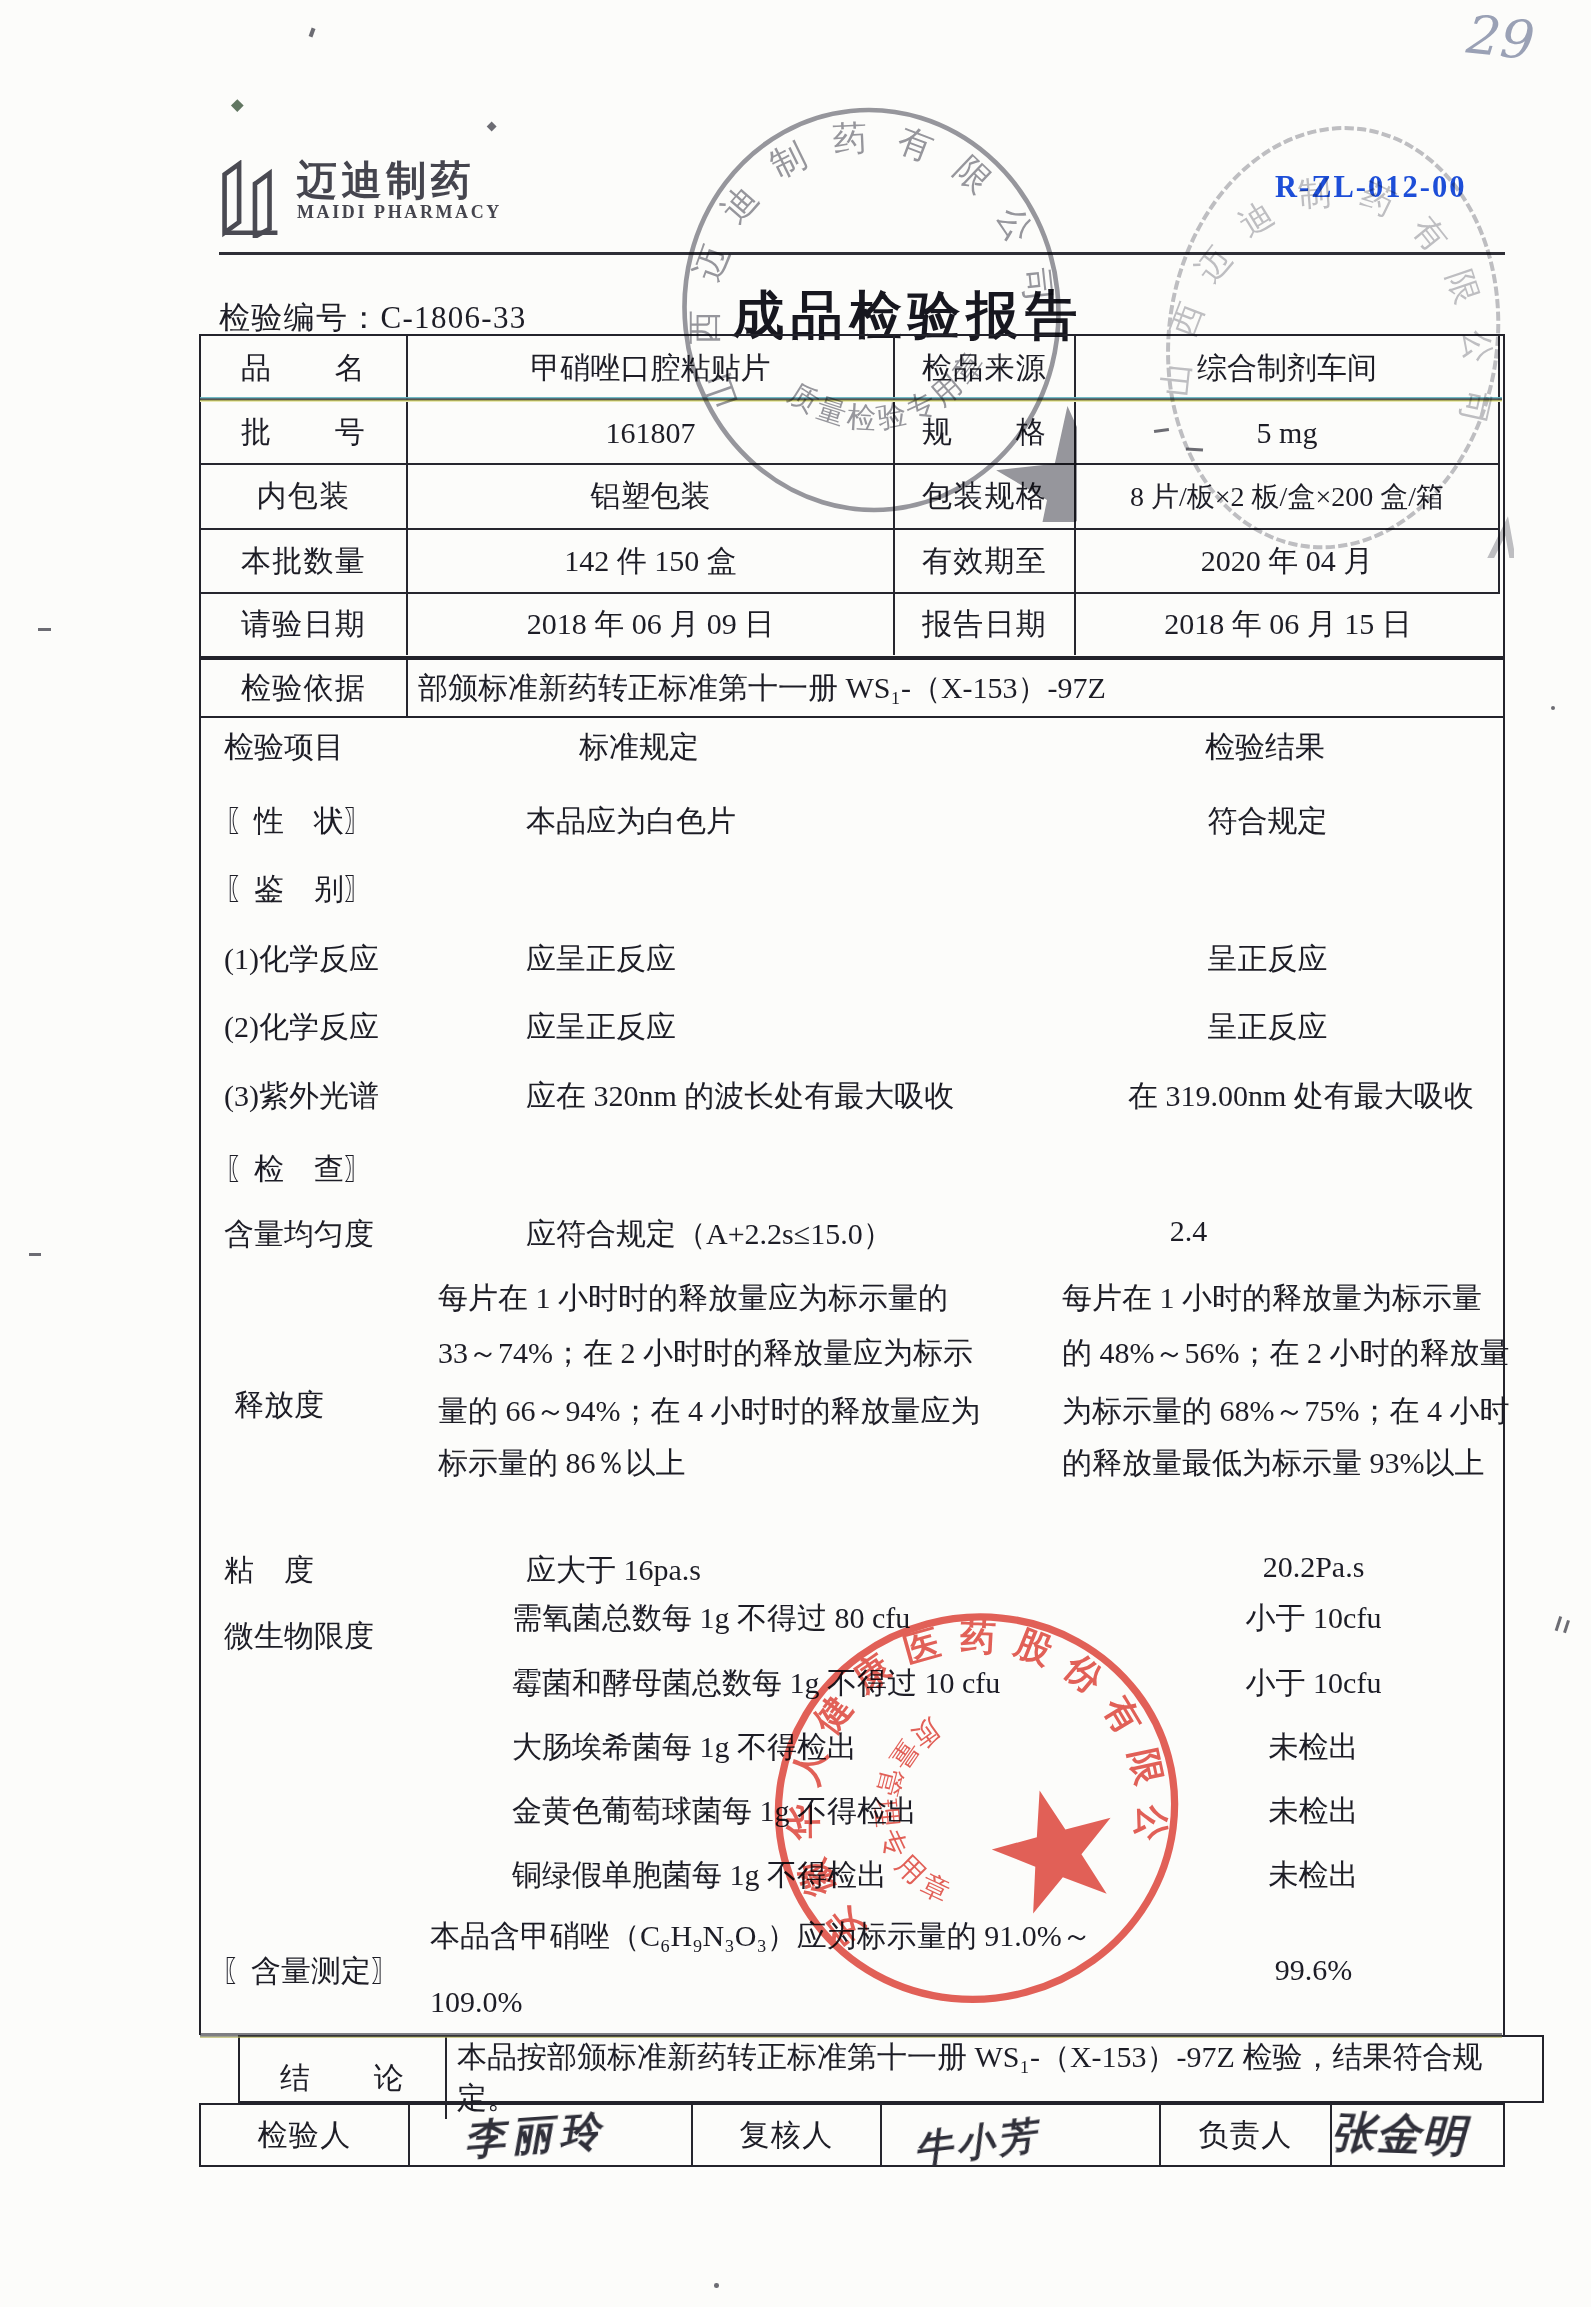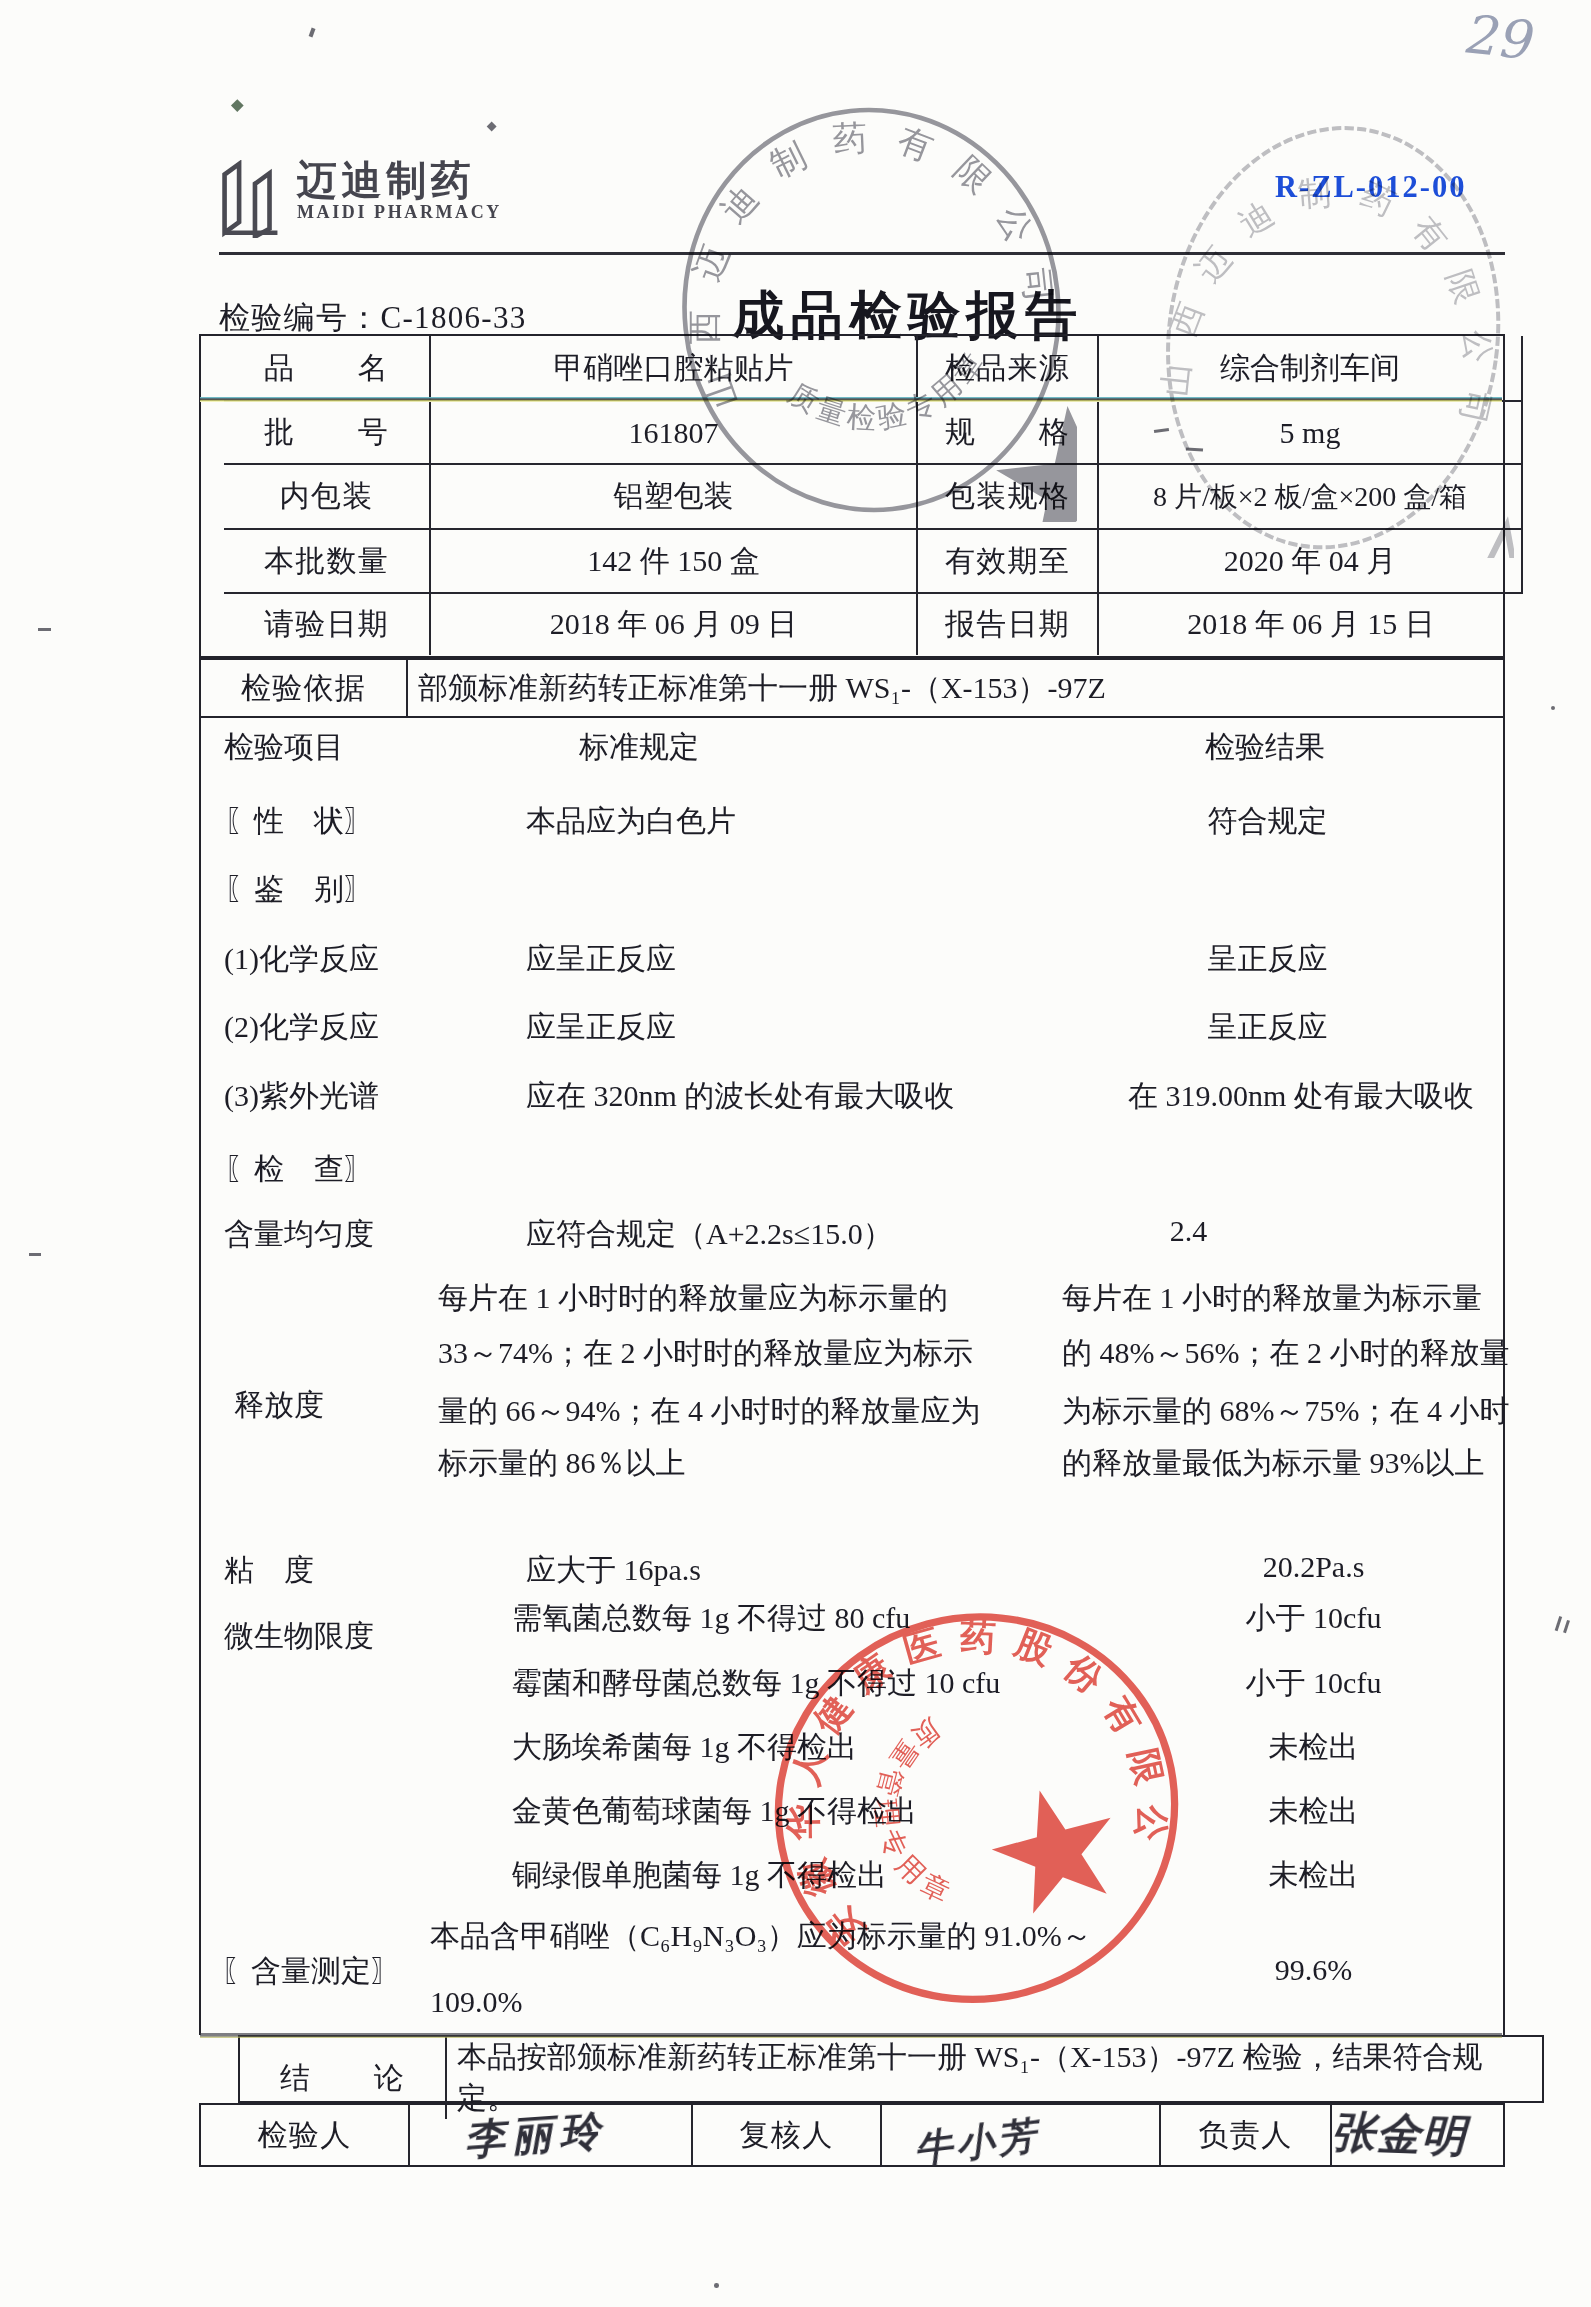--- a/index.html
+++ b/index.html
@@ -15,21 +15,21 @@
   .logo-en{font-size:18px;letter-spacing:2.6px;font-weight:bold;filter:blur(0.3px);}
   .logo-rule{left:219px;top:252px;width:1286px;height:3.3px;background:#2e2e36;}
   .doc-title{left:676px;top:281px;width:464px;text-align:center;font-size:52px;font-weight:bold;
              letter-spacing:6.6px;color:#17171f;filter:blur(0.2px);}
   .doc-code{left:1275px;top:170px;font-size:30.5px;font-weight:bold;letter-spacing:2px;color:#1d4ed8;}
   .report-no{left:219px;top:297px;font-size:31px;letter-spacing:1.3px;}
   
   .tbl{position:absolute;left:199px;width:1306px;border:2.6px solid #23232b;box-sizing:border-box;
        display:grid;font-size:30px;}
   .tbl1{top:334px;height:324px;grid-template-columns:207px 487px 181px 424px;
-        grid-template-rows:66px 63px 65px 64px 61px;padding-left:23px;}
+        grid-template-rows:66px 63px 65px 64px 61px;}
   .basis{top:658px;height:60px;grid-template-columns:207px 1092px;}
   .items-wrap{top:718px;height:1317px;border-top:none;border-bottom:none;display:block;}
   .concl{top:2035px;height:68px;grid-template-columns:207px 1092px;margin-left:39px;}
   .sigs{top:2103px;height:64px;grid-template-columns:209px 283px 189px 279px 171px 167px;}
   .cell{display:flex;align-items:center;justify-content:center;border-right:2px solid #26262e;
         border-bottom:2px solid #26262e;text-align:center;padding:0 4px;box-sizing:border-box;}
   .cell:last-child,.nr{border-right:none;}
   .nb{border-bottom:none;}
   .cell-l{justify-content:flex-start;text-align:left;padding-left:10px;}
   .small{font-size:28px;letter-spacing:0;}

